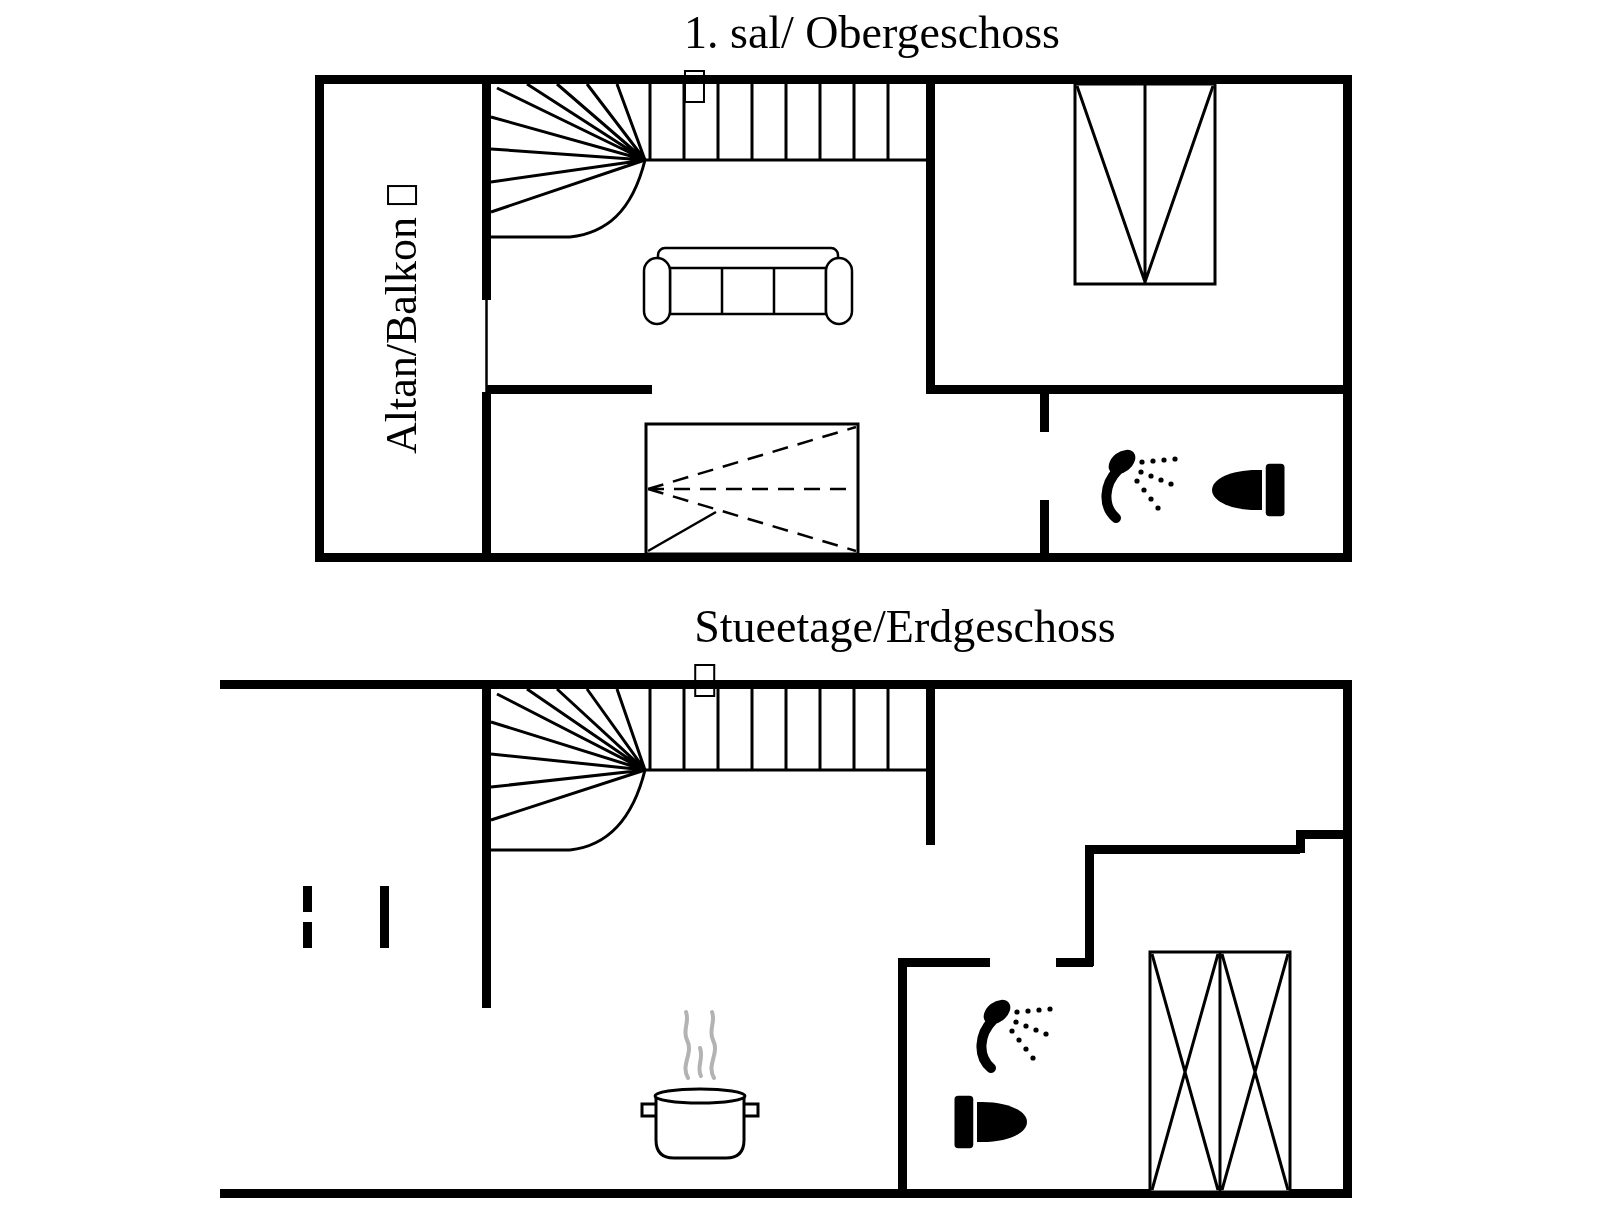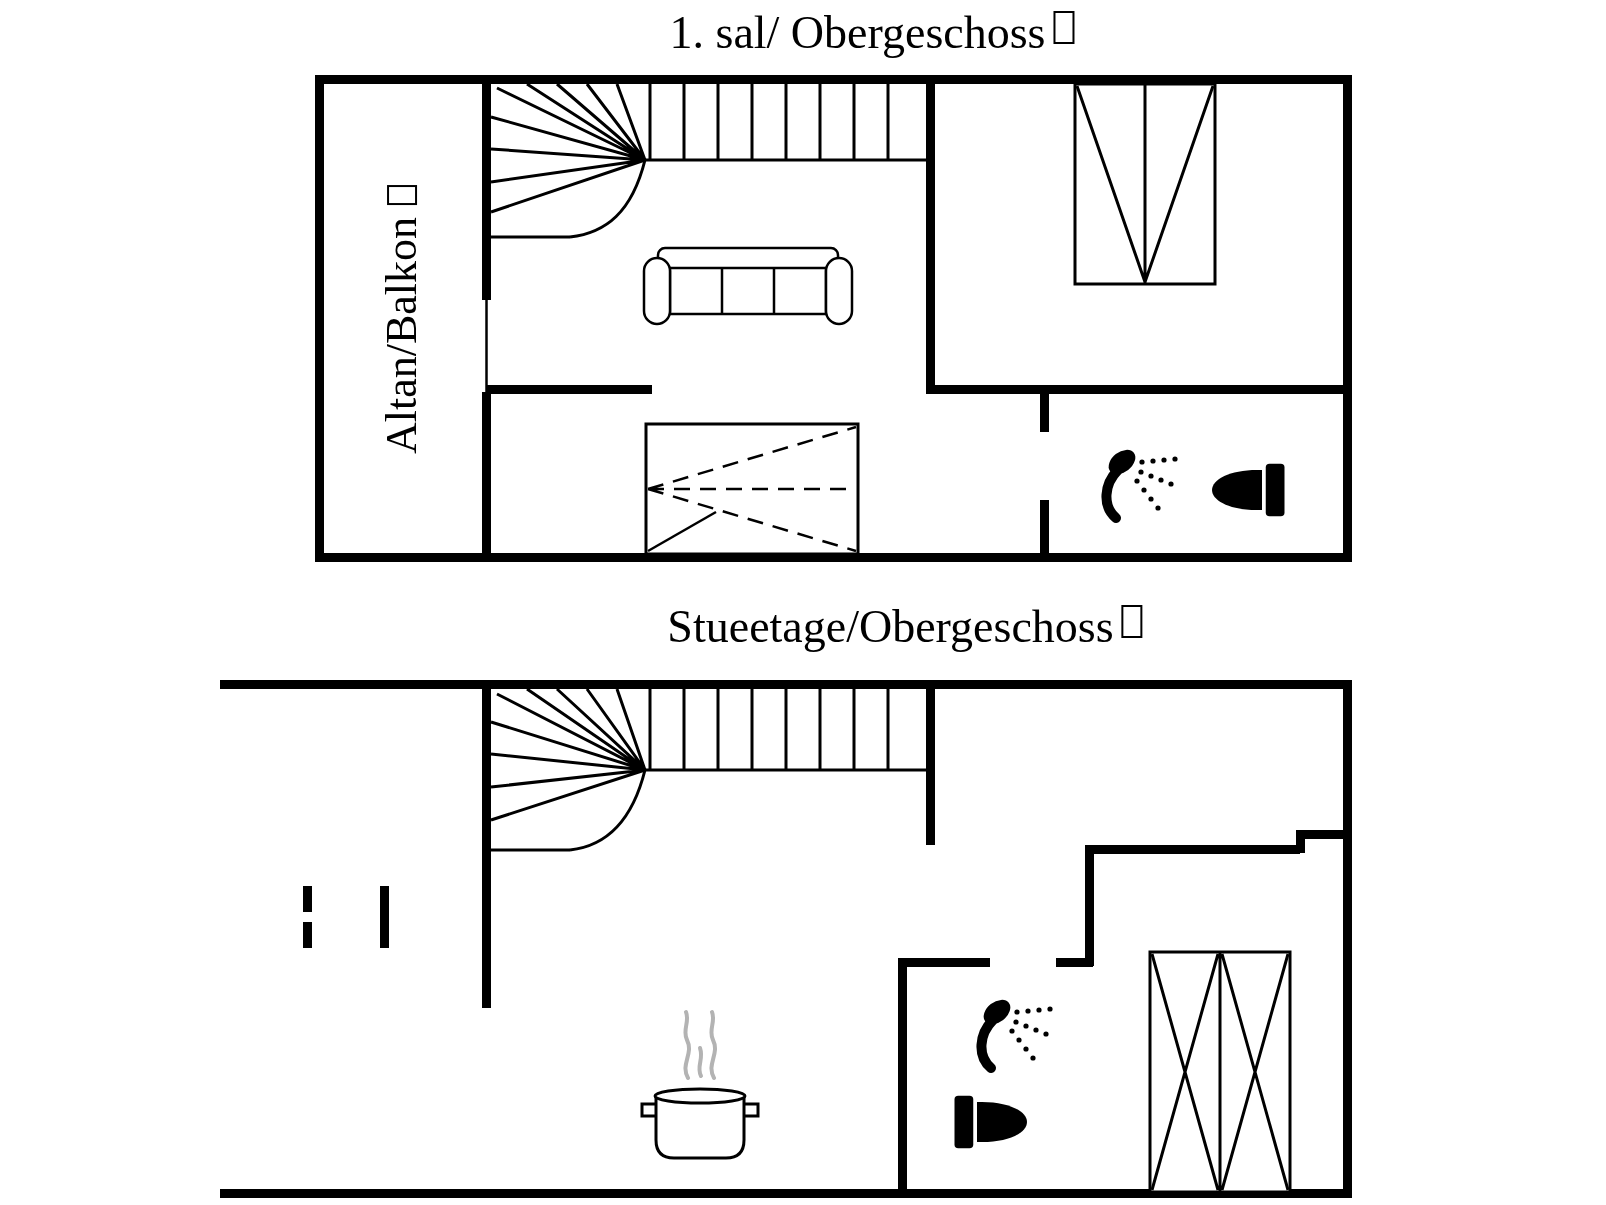--- a/index.html
+++ b/index.html
@@ -6,21 +6,21 @@
   body{
     width:1606px;height:1205px;
     background:var(--bg,#ffffff);
     font-family:"Liberation Serif","DejaVu Serif",serif;
     position:relative;overflow:hidden;color:#000;
   }
   .plan-svg{position:absolute;left:0;top:0;}
   .title{
     position:absolute;transform:translateX(-50%);
     font-size:46px;line-height:1.1;white-space:nowrap;
-    display:flex;align-items:flex-start;gap:8px;color:var(--line,#000);
+    display:flex;align-items:flex-start;gap:8px;color:var(--line,#000);flex-direction:column;
   }
   .tofu{
     display:inline-block;width:21px;height:33px;
     border:2.5px solid var(--line,#000);margin-top:3px;box-sizing:border-box;
   }
   .balcony-wrap{
     position:absolute;left:318px;top:80px;width:168px;height:478px;
     display:flex;align-items:center;justify-content:center;
   }
   .balcony-label{
@@ -40,21 +40,21 @@
 </style>
 </head>
 <body>
 
 <div class="title" style="left:872px;top:8px;">
   <span>1. sal/ Obergeschoss</span>
   <span class="tofu"></span>
 </div>
 
 <div class="title" style="left:905px;top:602px;">
-  <span>Stueetage/Obergeschoss</span>
+  <span>Stueetage/Erdgeschoss</span>
   <span class="tofu"></span>
 </div>
 
 <div class="balcony-wrap">
   <div class="balcony-label">
     <span>Altan/Balkon</span>
     <span class="tofu"></span>
   </div>
 </div>
 

